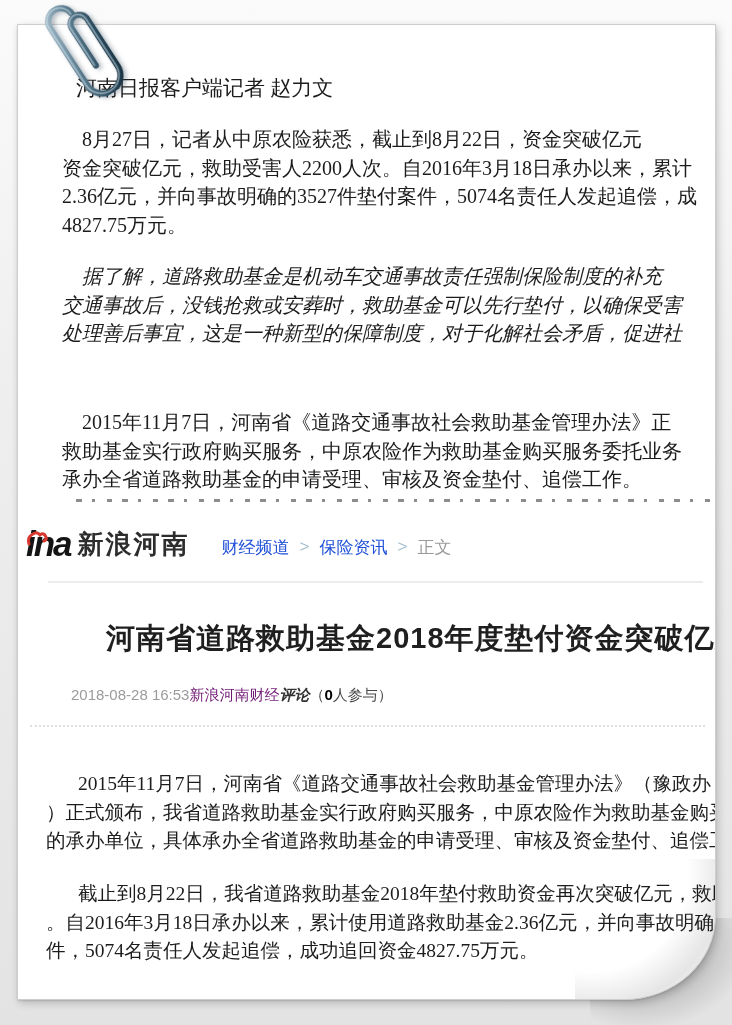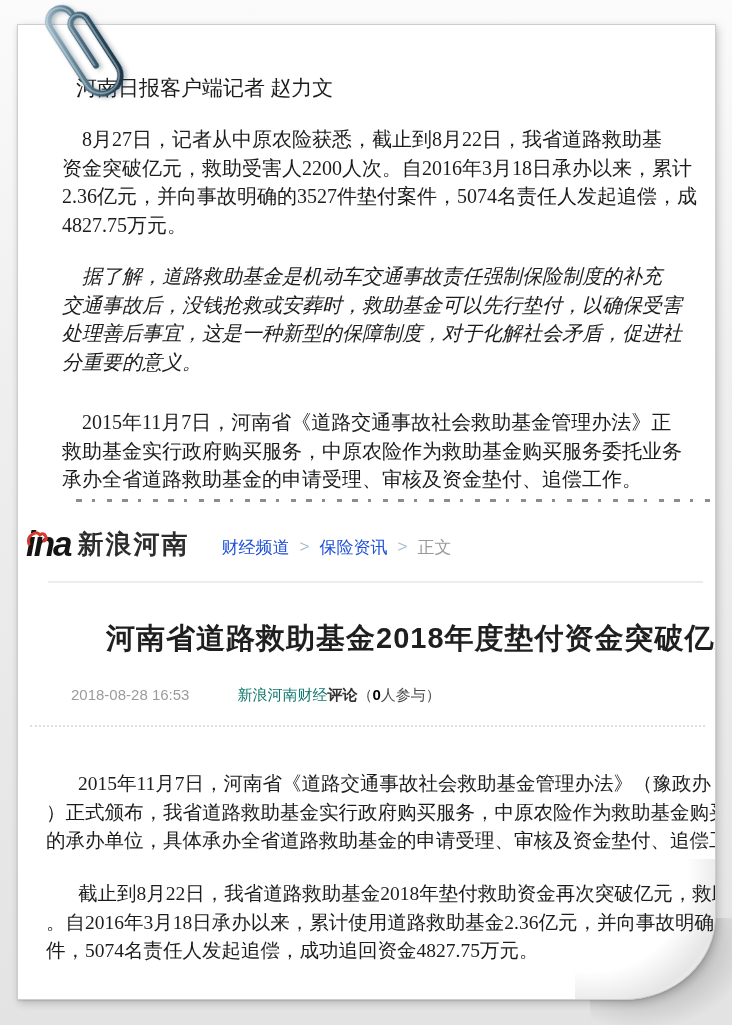--- a/index.html
+++ b/index.html
@@ -51,23 +51,23 @@
   .crumb{color:#1d4ed8;cursor:pointer;}
   .csep{color:#a7bfce;}
   .ccur{color:#9a9a9a;}
   .logodivider{position:absolute;left:30px;right:12px;top:556px;height:2px;background:#ececec;}
   .headline{position:absolute;left:0;right:0;top:592px;padding-left:88px;
     font-family:"Liberation Sans",sans-serif;font-weight:bold;font-size:29px;
     color:#1f1f1f;letter-spacing:1px;white-space:nowrap;overflow:hidden;line-height:42px;}
   .meta{position:absolute;left:53px;top:659px;height:22px;line-height:22px;
     font-family:"Liberation Sans",sans-serif;font-size:15px;color:#9b9b9b;
     display:flex;white-space:nowrap;}
-  .meta .src{color:#0f766e;margin-left:48px;}
+  .meta .src{color:#701a75;}
   .meta .cmtwrap{color:#4a4a4a;cursor:pointer;}
-  .meta .cmtlbl{color:#333;font-weight:bold;}
+  .meta .cmtlbl{color:#333;font-weight:bold;font-style:italic;}
   .meta .cnt{color:#000;font-weight:bold;}
   .dotted{position:absolute;left:12px;right:10px;top:700px;border-top:2px dotted #dedede;}
   .spara{position:absolute;left:28px;right:0;}
   .spara .ln{height:28.5px;line-height:28.5px;font-size:19.5px;color:#1c1c1c;
     white-space:nowrap;overflow:hidden;}
   .spara .ind{text-indent:32px;}
   .sp1{top:745px;} .sp2{top:855px;}
   
   .clip{position:absolute;left:48px;top:0px;z-index:5;transform:rotate(-33deg);
     filter:drop-shadow(2px 3px 2px rgba(40,60,80,.30));}
@@ -78,31 +78,30 @@
 <div class="scene">
 
   <div class="curl-under-shadow"></div>
 
   <div class="page">
 
     <div>
       <div class="byline">河南日报客户端记者 赵力文</div>
 
       <div class="para p1">
-        <div class="ln ind">8月27日，记者从中原农险获悉，截止到8月22日，我省道路救助基</div>
+        <div class="ln ind">8月27日，记者从中原农险获悉，截止到8月22日，资金突破亿元</div>
         <div class="ln">资金突破亿元，救助受害人2200人次。自2016年3月18日承办以来，累计</div>
         <div class="ln">2.36亿元，并向事故明确的3527件垫付案件，5074名责任人发起追偿，成</div>
         <div class="ln">4827.75万元。</div>
       </div>
 
       <div class="para p2">
         <div class="ln ind">据了解，道路救助基金是机动车交通事故责任强制保险制度的补充</div>
         <div class="ln">交通事故后，没钱抢救或安葬时，救助基金可以先行垫付，以确保受害</div>
         <div class="ln">处理善后事宜，这是一种新型的保障制度，对于化解社会矛盾，促进社</div>
-        <div class="ln">分重要的意义。</div>
       </div>
 
       <div class="para p3">
         <div class="ln ind">2015年11月7日，河南省《道路交通事故社会救助基金管理办法》正</div>
         <div class="ln">救助基金实行政府购买服务，中原农险作为救助基金购买服务委托业务</div>
         <div class="ln">承办全省道路救助基金的申请受理、审核及资金垫付、追偿工作。</div>
       </div>
 
       <div class="cutline"></div>
     </div>

